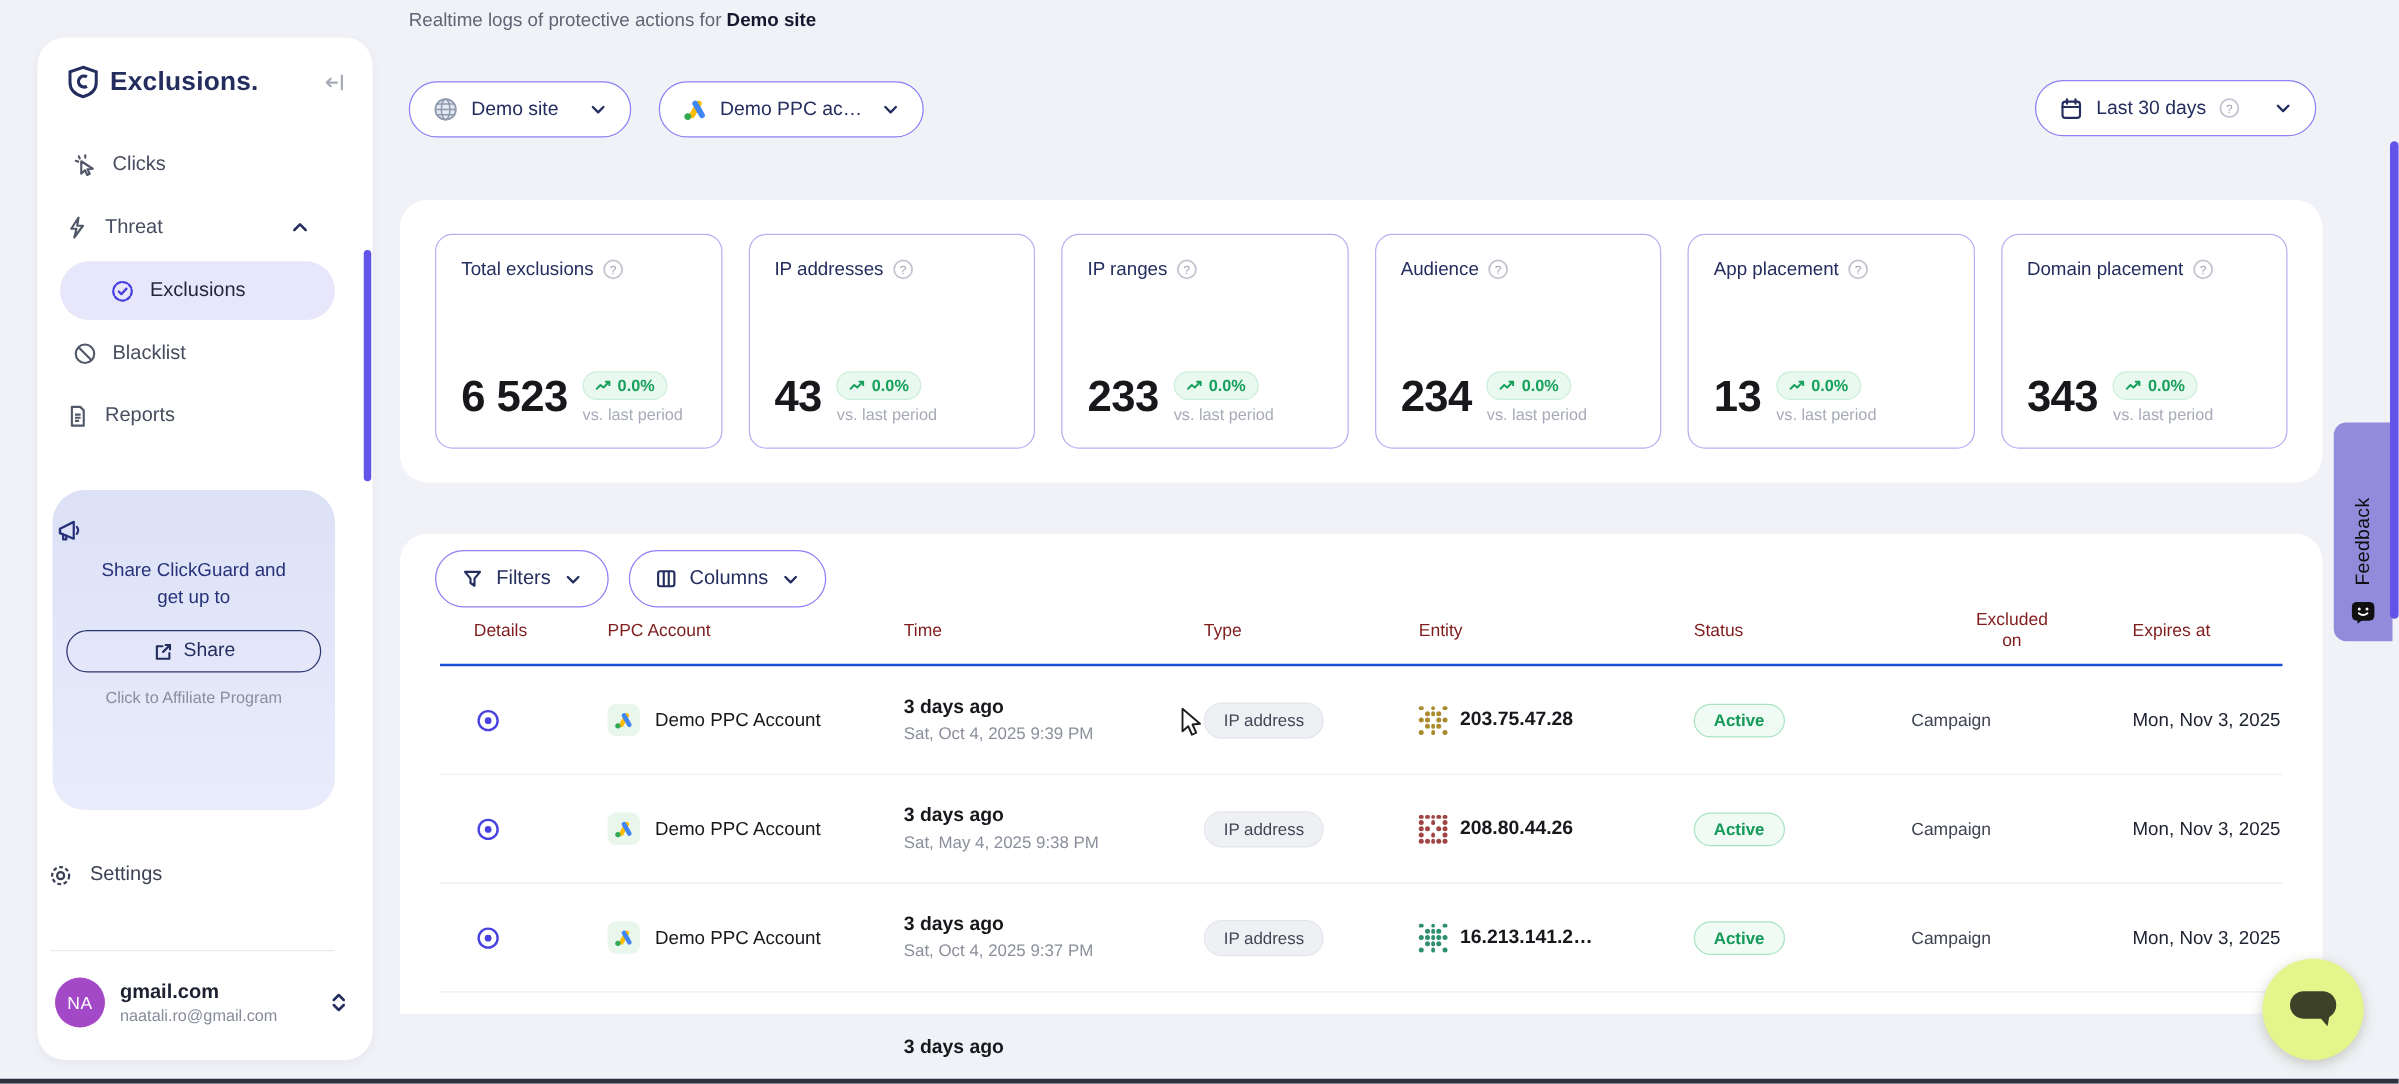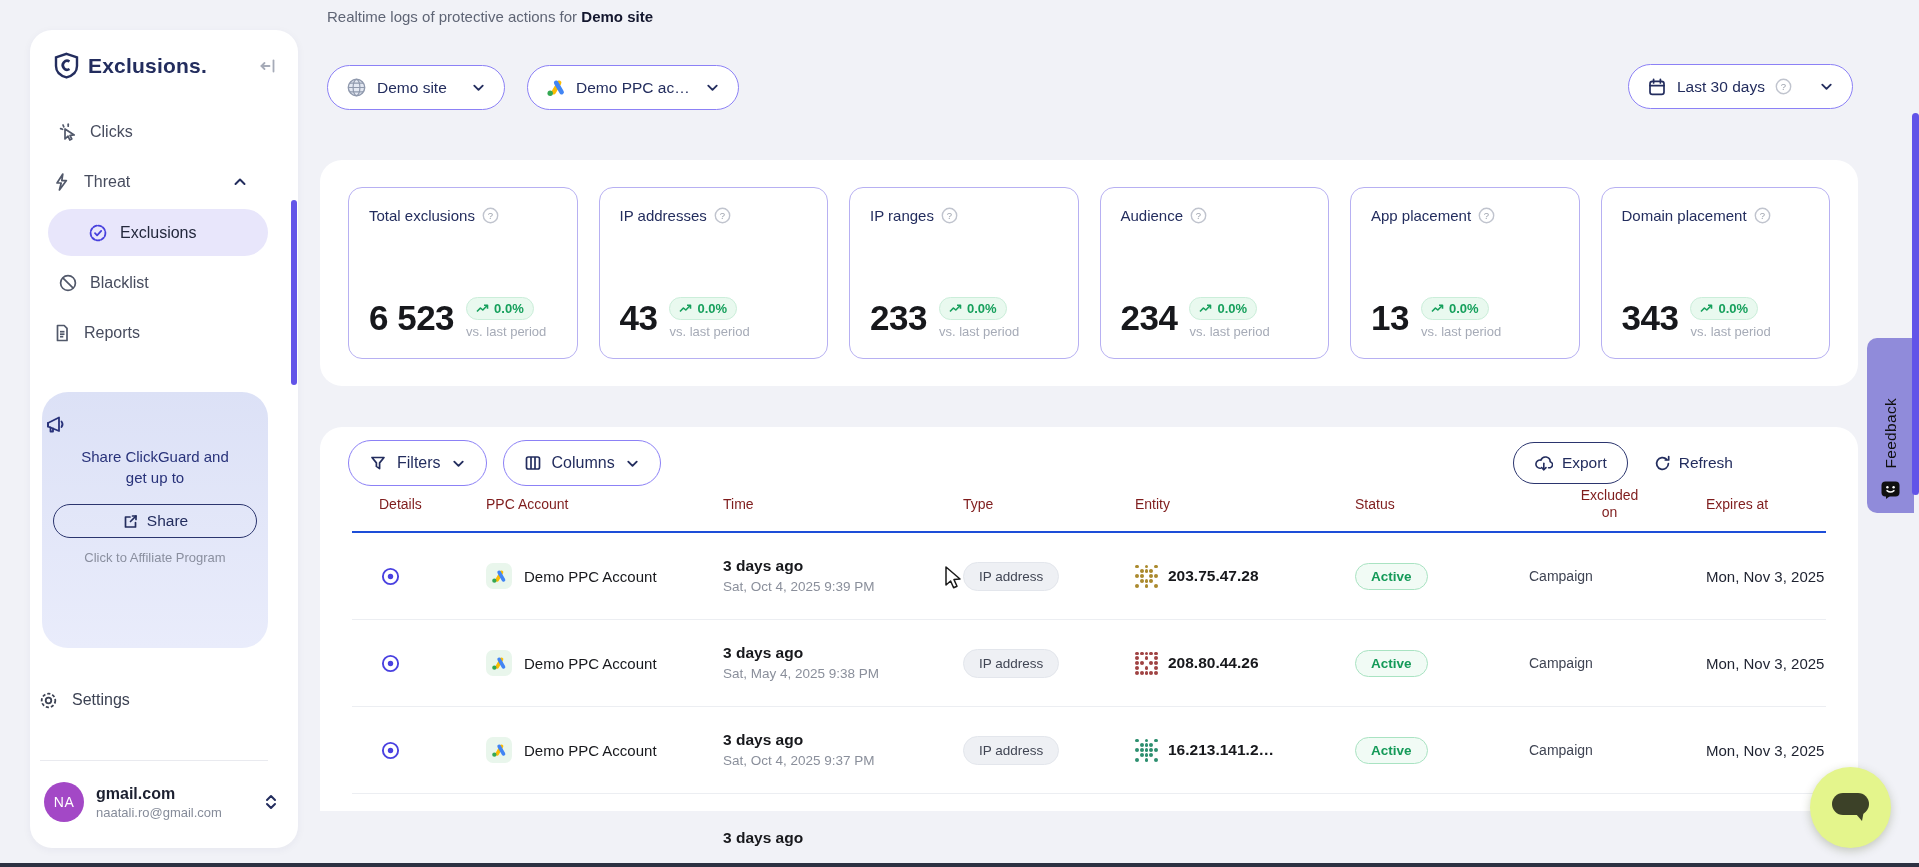--- a/index.html
+++ b/index.html
@@ -422,37 +422,20 @@
           <rect x="2.5" y="3" width="13" height="12" rx="1.8"></rect>
           <path d="M7 3 V15"></path>
           <path d="M11 3 V15"></path>
         </svg>
       <span>Columns</span>
       <svg class="chev" width="15" height="15" viewBox="0 0 16 16" fill="none" stroke="#232d5e" stroke-width="2" stroke-linecap="round" stroke-linejoin="round">
           <path d="M3.5 6 L8 10.5 L12.5 6"></path>
         </svg>
     </button>
   </div>
-  <div class="toolbar-right">
-    <button class="export-btn">
-      <svg width="19" height="17" viewBox="0 0 19 17" fill="none" stroke="#232d5e" stroke-width="1.6" stroke-linecap="round" stroke-linejoin="round">
-          <path d="M6.3 13.2 A4.1 4.1 0 1 1 6.9 5.1 A4.8 4.8 0 0 1 16.2 6.7 A3.1 3.1 0 0 1 14.6 12.7"></path>
-          <path d="M9.8 8.2 V14.6"></path>
-          <path d="M7.6 12.6 L9.8 14.8 L12 12.6"></path>
-        </svg>
-      <span>Export</span>
-    </button>
-    <button class="refresh-btn">
-      <svg width="17" height="17" viewBox="0 0 17 17" fill="none" stroke="#232d5e" stroke-width="1.7" stroke-linecap="round" stroke-linejoin="round">
-          <path d="M14.4 8.5 a5.9 5.9 0 1 1-1.7-4.2"></path>
-          <path d="M14.7 1.6 V5 H11.3"></path>
-        </svg>
-      <span>Refresh</span>
-    </button>
-  </div>
 
   <div class="grid-row thead">
     <div class="th-details">Details</div>
     <div>PPC Account</div>
     <div>Time</div>
     <div>Type</div>
     <div>Entity</div>
     <div>Status</div>
     <div class="th-center">
         <div>Excluded</div>

